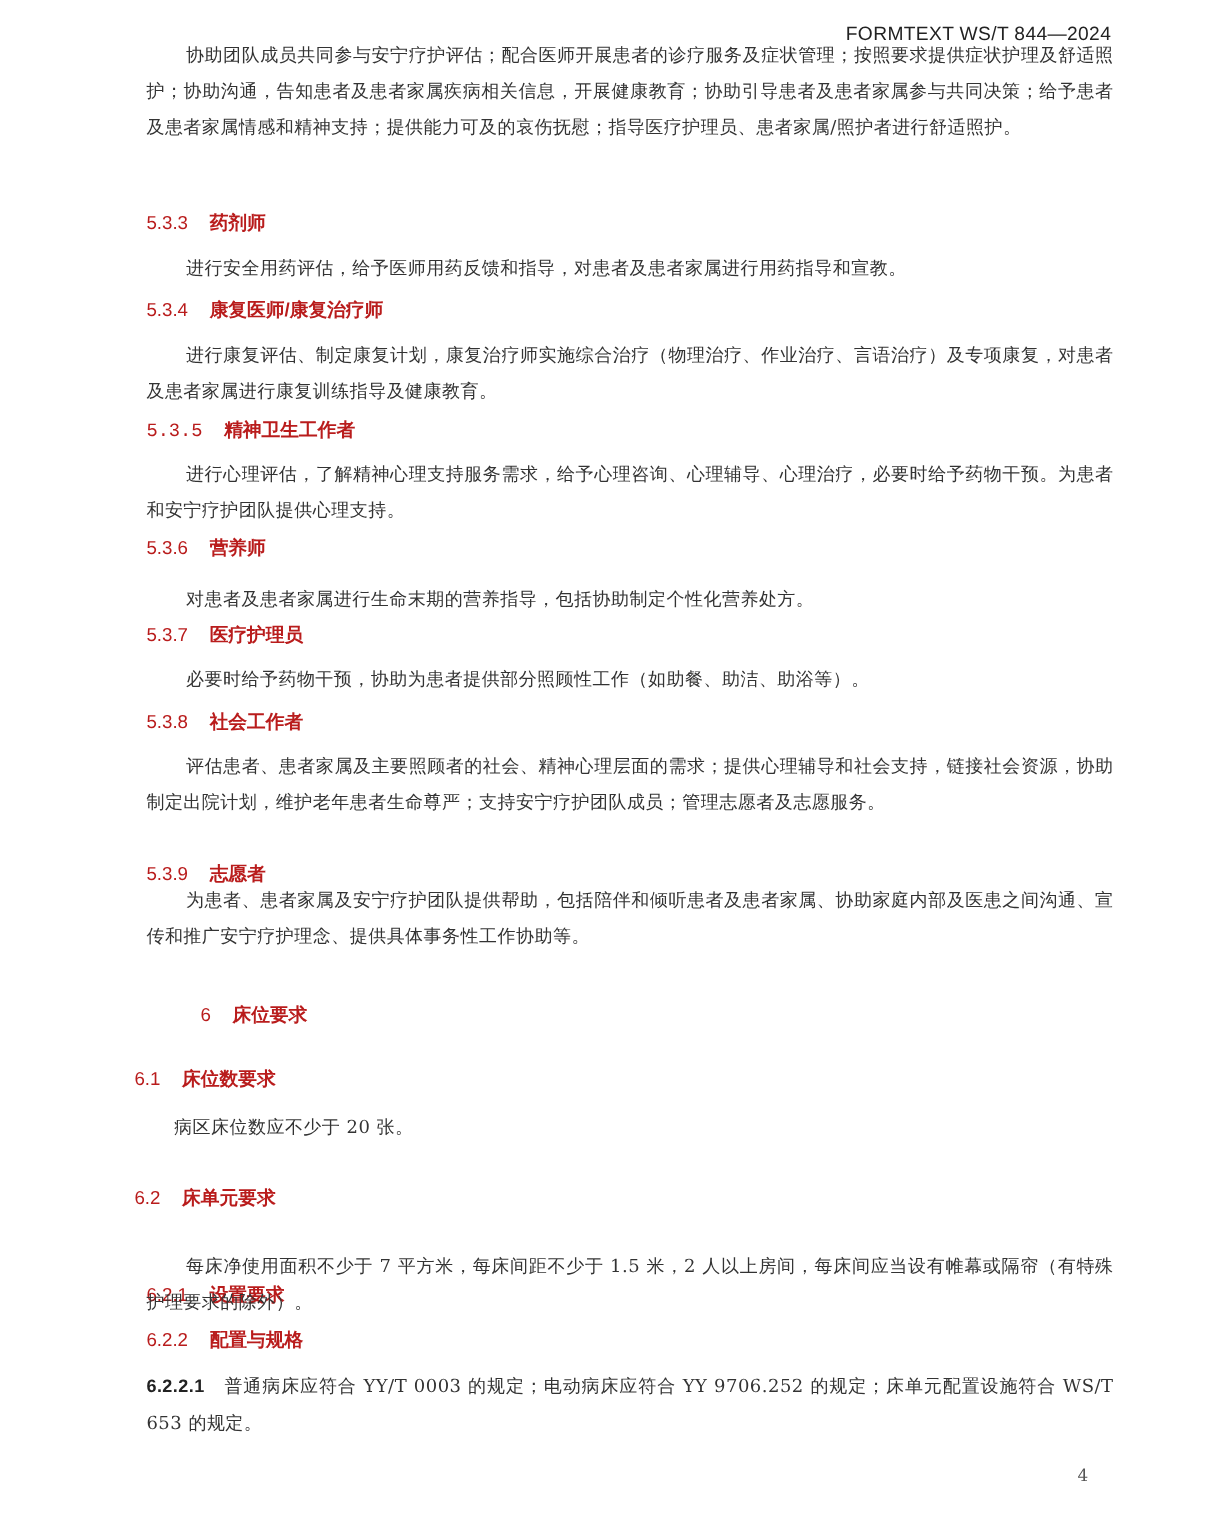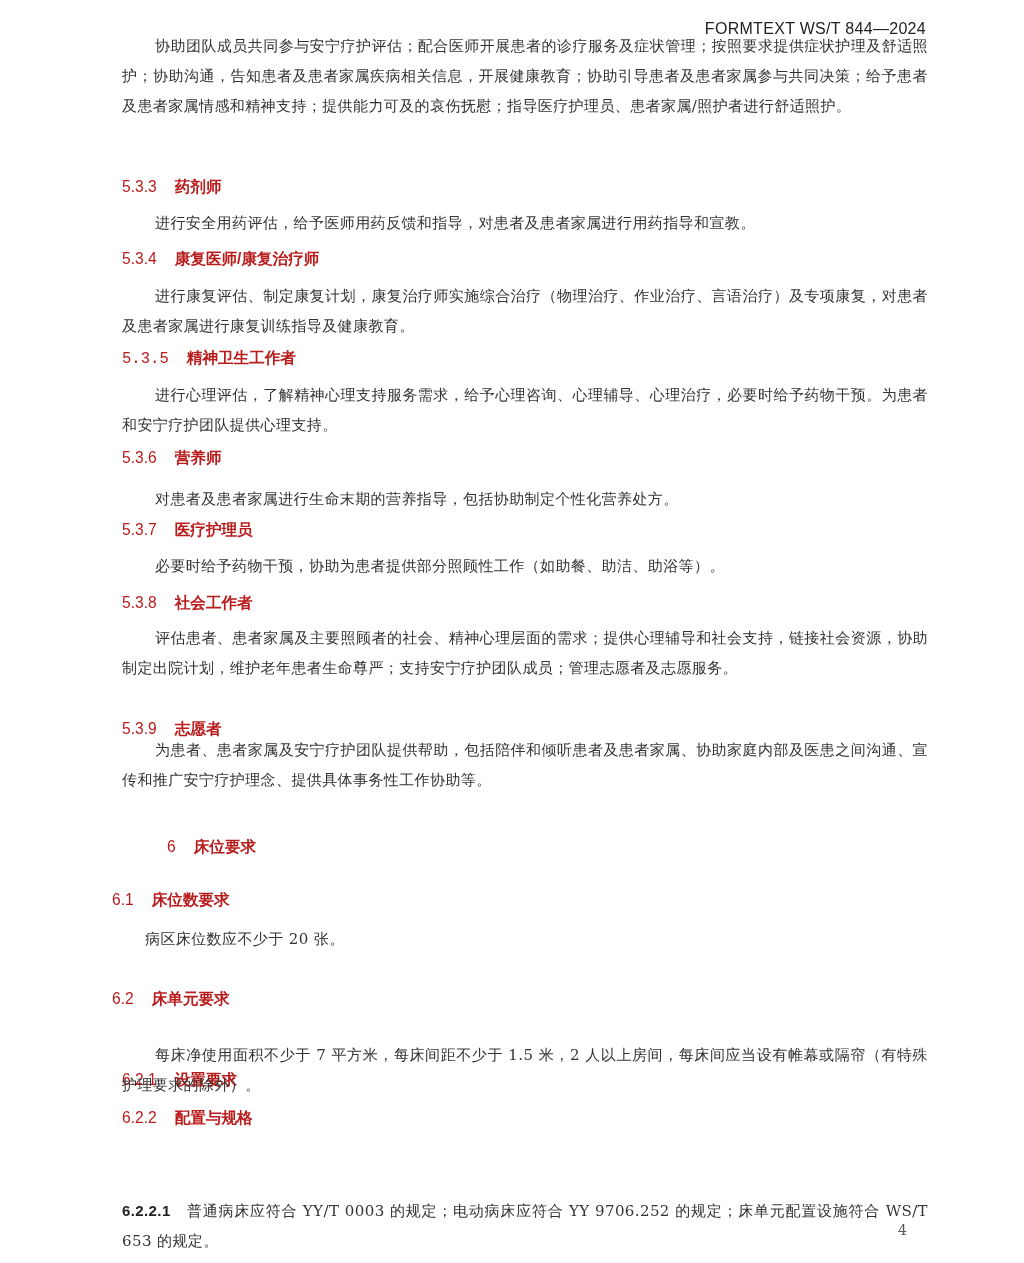--- a/index.html
+++ b/index.html
@@ -125,17 +125,17 @@
 
 <div class="heading h4" style="top:1032px;margin-top:36px;">
   <span class="num">6.2.1</span><span>设置要求</span>
 </div>
 <div class="para" style="top:1040px;">每床净使用面积不少于 7 平方米，每床间距不少于 1.5 米，2 人以上房间，每床间应当设有帷幕或隔帘（有特殊护理要求的除外）。</div>
 
 <div class="heading h4" style="top:1106px;">
   <span class="num">6.2.2</span><span>配置与规格</span>
 </div>
 
-<div class="para noindent" style="top:1196px;">
+<div class="para noindent" style="top:1140px;">
   <span class="h5num">6.2.2.1</span><span>普通病床应符合 YY/T 0003 的规定；电动病床应符合 YY 9706.252 的规定；床单元配置设施符合 WS/T 653 的规定。</span>
 </div>
 
 <div class="pagenum">4</div>
 
 </body></html>

